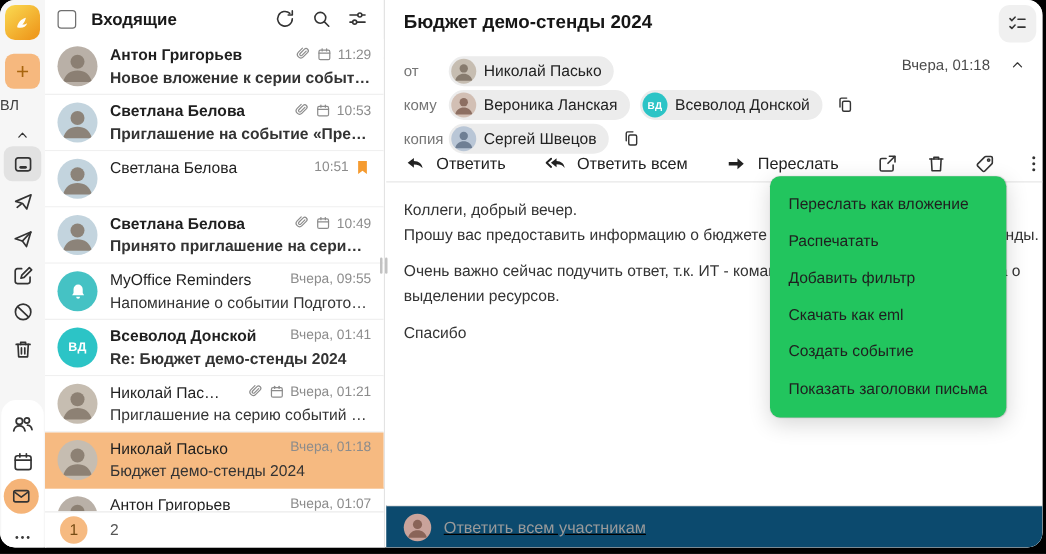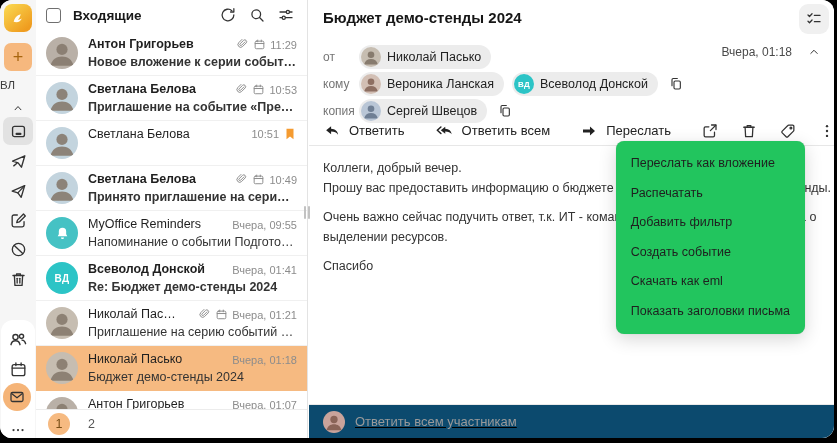--- a/index.html
+++ b/index.html
@@ -28,21 +28,21 @@
   .checkbox{width:13px;height:13px;border:1.5px solid #6f6f6f;border-radius:3px;cursor:pointer;flex:none;}
   .list-title{margin-left:12px;font-size:13.5px;font-weight:700;color:#191919;}
   .head-ics{margin-left:auto;display:flex;align-items:center;gap:11px;}
   .hicon{cursor:pointer;display:grid;place-items:center;}
   .rows{position:absolute;top:31px;bottom:28px;left:0;right:0;overflow:hidden;}
   .row{height:45px;box-sizing:border-box;padding:6px 10px 0 10px;border-bottom:1px solid #f0f0f0;position:relative;cursor:pointer;background:#fff;}
   .row.selected{background:#f6ba81;border-bottom-color:#f6ba81;}
   .avatar{position:absolute;left:10px;top:6px;width:32px;height:32px;border-radius:50%;overflow:hidden;display:grid;place-items:center;}
   .av-initials{font-size:10px;font-weight:700;color:#fff;letter-spacing:.3px;}
   .row-main{margin-left:42px;}
-  .row-l1{display:flex;align-items:flex-end;gap:17px;}
+  .row-l1{display:flex;align-items:flex-start;gap:17px;}
   .sender{flex:1;min-width:0;font-size:12.5px;color:#1f1f1f;white-space:nowrap;overflow:hidden;text-overflow:ellipsis;}
   .meta{display:flex;align-items:center;gap:4px;color:#8c8c8c;flex:none;}
   .time{font-size:11px;color:#8c8c8c;white-space:nowrap;}
   .subj{margin-top:4px;font-size:12.5px;color:#333;white-space:nowrap;overflow:hidden;text-overflow:ellipsis;}
   .row.unread .sender,.row.unread .subj{font-weight:700;}
   .pager{position:absolute;left:0;right:0;bottom:0;height:28px;background:#fff;border-top:1px solid #ececec;
     display:flex;align-items:center;gap:18px;padding-left:12px;}
   .page{font-size:12.5px;color:#555;cursor:pointer;}
   .page.active{width:22px;height:22px;border-radius:50%;background:#f6ba81;color:#774d15;display:grid;place-items:center;}
 
@@ -614,22 +614,22 @@
             </g>
           </svg>
       </span>
       <span class="reply-ph">Ответить всем участникам</span>
     </div>
 
     <div class="menu">
       <div class="menu-item">Переслать как вложение</div>
       <div class="menu-item">Распечатать</div>
       <div class="menu-item">Добавить фильтр</div>
+      <div class="menu-item">Скачать как eml</div>
       <div class="menu-item">Создать событие</div>
-      <div class="menu-item">Скачать как eml</div>
       <div class="menu-item">Показать заголовки письма</div>
     </div>
   </section>
 
   <div class="divider-handle">
       <i></i>
       <i></i>
     </div>
 </div>
 

